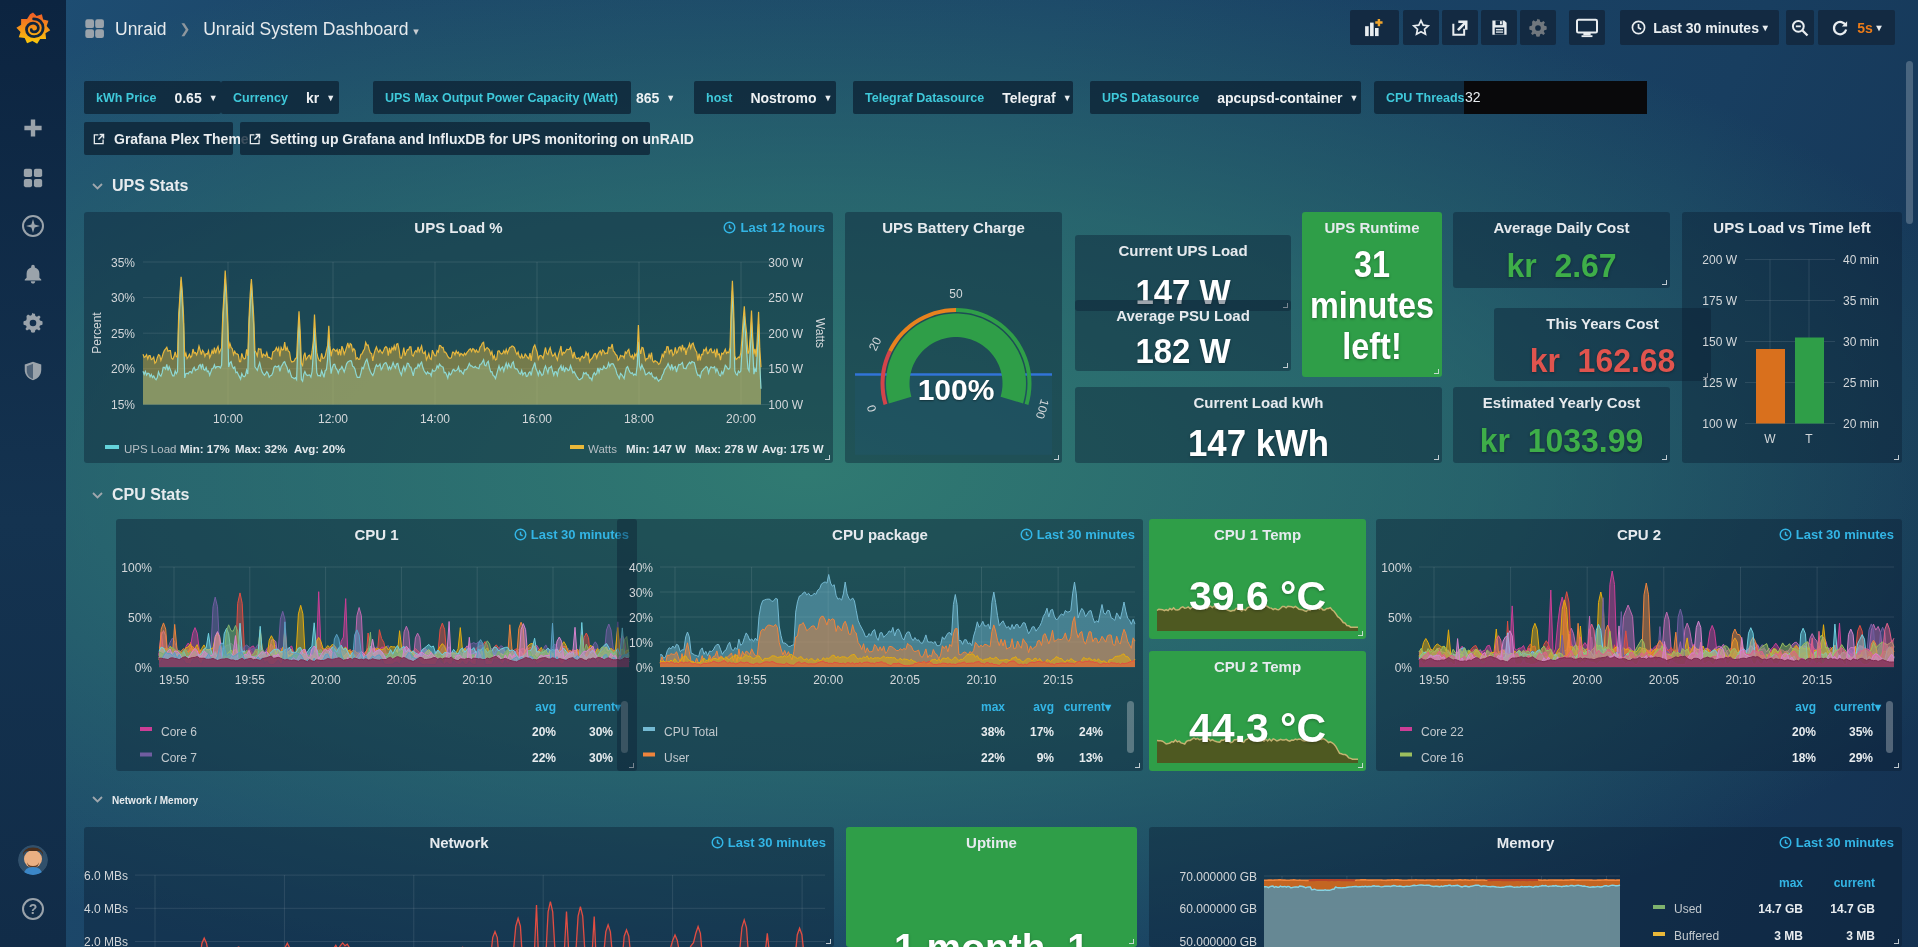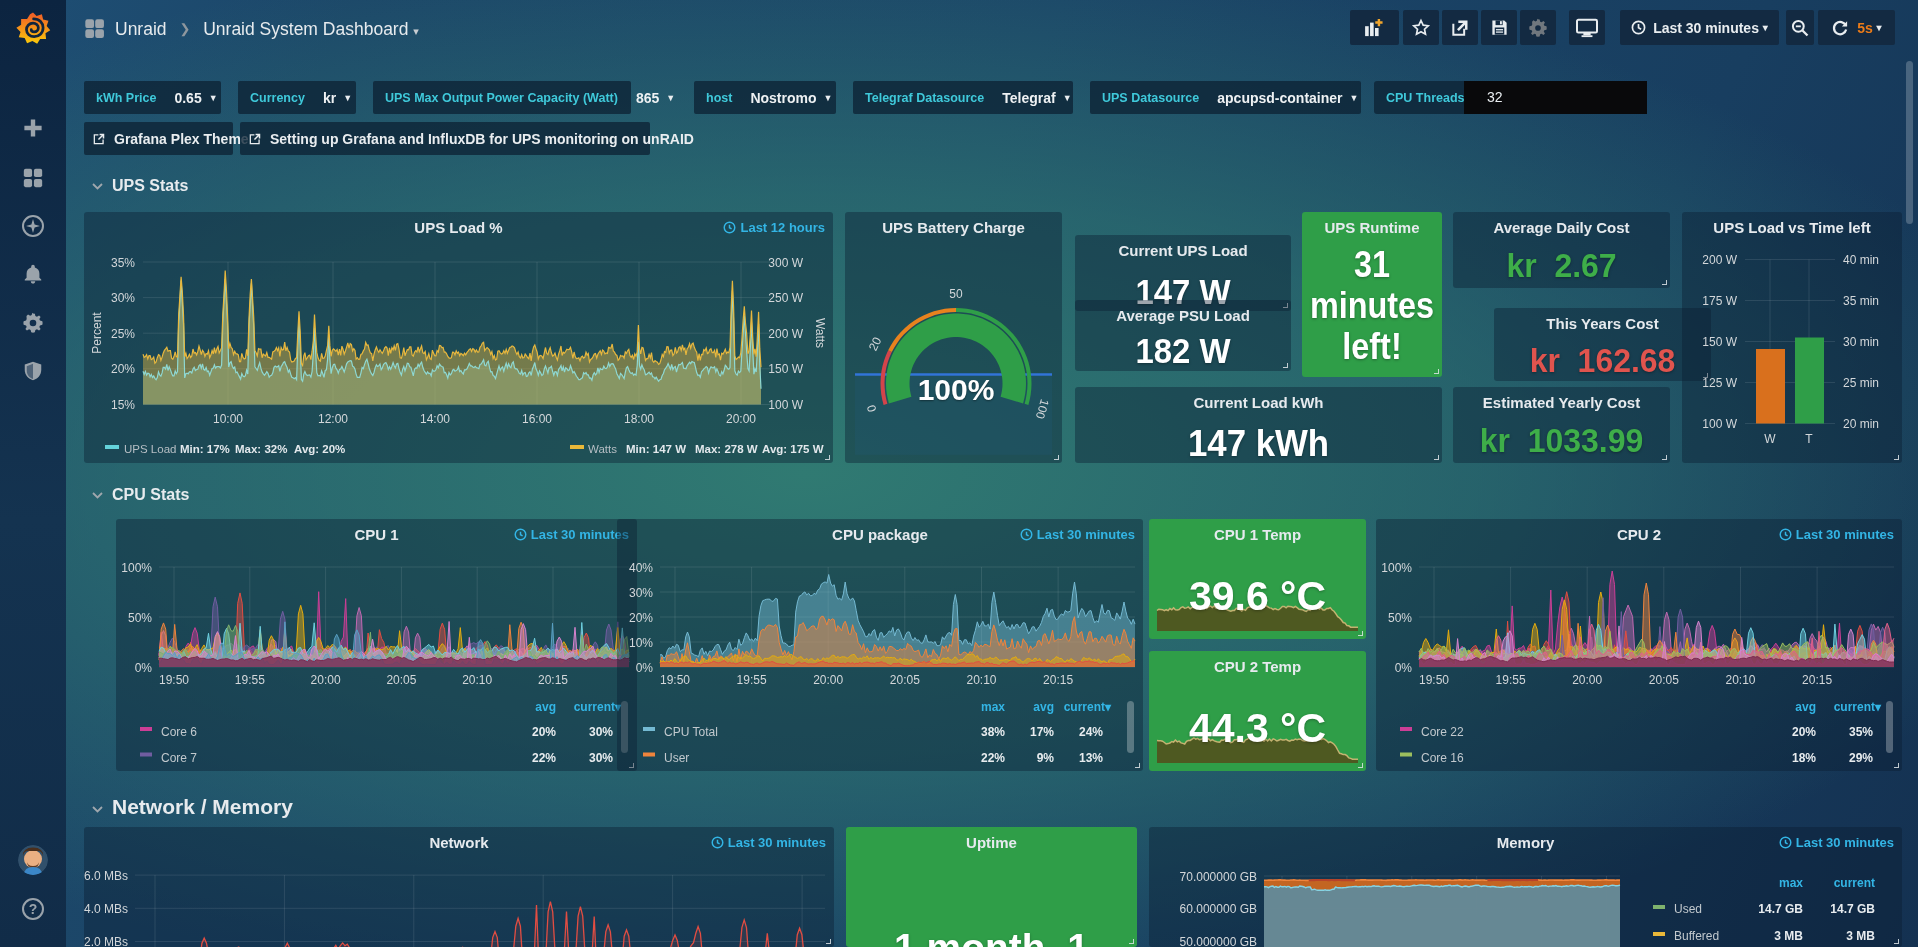--- a/index.html
+++ b/index.html
@@ -145,21 +145,21 @@
     <div style="position:absolute;left:1818px;top:10px;width:77px;height:35px;background:#132a42;border-radius:2px;display:flex;align-items:center;justify-content:center;color:#eb7b18;font-size:14px;font-weight:bold"><svg width="18" height="18" viewBox="0 0 24 24">
         <path d="M19.8 9A8.2 8.2 0 1 0 20.2 14" fill="none" stroke="#e9edf0" stroke-width="3"></path>
         <path d="M21.5 3v7h-7z" fill="#e9edf0"></path>
       </svg>&nbsp;&nbsp;5s&nbsp;<span style="color:#e9edf0;font-size:10px">▾</span></div>
   </div>
 <div class="chip" style="left:84px;width:137px">
     <span class="clab">kWh Price</span>
     <span class="cval">0.65</span>
     <span style="color:#e9edf0;font-size:9px;margin-left:7px">▼</span>
   </div>
-<div class="chip" style="left:238px;width:118px">
+<div class="chip" style="left:221px;width:118px">
     <span class="clab">Currency</span>
     <span class="cval">kr</span>
     <span style="color:#e9edf0;font-size:9px;margin-left:7px">▼</span>
   </div>
 <div class="chip" style="left:373px;width:258px">
     <span class="clab">UPS Max Output Power Capacity (Watt)</span>
     <span class="cval">865</span>
     <span style="color:#e9edf0;font-size:9px;margin-left:7px">▼</span>
   </div>
 <div class="chip" style="left:694px;width:142px">
@@ -173,21 +173,21 @@
     <span style="color:#e9edf0;font-size:9px;margin-left:7px">▼</span>
   </div>
 <div class="chip" style="left:1090px;width:271px">
     <span class="clab">UPS Datasource</span>
     <span class="cval">apcupsd-container</span>
     <span style="color:#e9edf0;font-size:9px;margin-left:7px">▼</span>
   </div>
 <div class="chip" style="left:1374px;width:93px;padding-right:0;border-radius:3px 0 0 3px">
     <span class="clab" style="margin-right:0">CPU Threads</span>
   </div>
-<div style="position:absolute;left:1464px;top:81px;width:183px;height:33px;background:#09090b;color:#e9edf0;font-size:14px;line-height:33px;padding-left:23px;box-sizing:border-box">32</div>
+<div style="position:absolute;left:1464px;top:81px;width:183px;height:33px;background:#09090b;color:#e9edf0;font-size:14px;line-height:33px;padding-left:1px;box-sizing:border-box">32</div>
 <div class="lbtn" style="left:84px;width:149px"><svg width="14" height="14" viewBox="0 0 24 24" style="vertical-align:-2px;margin-right:8px">
       <path d="M19 13v7H4V5h7" fill="none" stroke="#e9edf0" stroke-width="2.2"></path>
       <path d="M13 3h8v8h-2.6V7.4L12 13.8 10.2 12l6.4-6.4H13z" fill="#e9edf0"></path>
     </svg>Grafana Plex Theme</div>
 <div class="lbtn" style="left:240px;width:410px"><svg width="14" height="14" viewBox="0 0 24 24" style="vertical-align:-2px;margin-right:8px">
       <path d="M19 13v7H4V5h7" fill="none" stroke="#e9edf0" stroke-width="2.2"></path>
       <path d="M13 3h8v8h-2.6V7.4L12 13.8 10.2 12l6.4-6.4H13z" fill="#e9edf0"></path>
     </svg>Setting up Grafana and InfluxDB for UPS monitoring on unRAID</div>
 <div style="position:absolute;left:92px;top:177px;font-size:16px;font-weight:bold;color:#e7ebee"><svg width="11" height="7" viewBox="0 0 11 7" style="margin-right:9px;margin-bottom:1px">
       <path d="M1 1 L5.5 5.5 L10 1" fill="none" stroke="#9fa7ad" stroke-width="1.8"></path>
@@ -528,21 +528,21 @@
         <text x="497" y="217" fill="#e8ecef" font-weight="bold" text-anchor="end">35%</text>
         <rect x="24" y="233.5" width="12" height="4" fill="#9cbf5e"></rect>
         <text x="45" y="242.5" fill="#c2c9ce">Core 16</text>
         <text x="440" y="242.5" fill="#e8ecef" font-weight="bold" text-anchor="end">18%</text>
         <text x="497" y="242.5" fill="#e8ecef" font-weight="bold" text-anchor="end">29%</text>
       </g>
       <rect x="510" y="182" width="7" height="52" rx="3.5" fill="rgba(255,255,255,0.28)"></rect>
     </svg>
     <div class="rz"></div>
   </div>
-<div style="position:absolute;left:92px;top:795px;font-size:21px;font-weight:bold;color:#e7ebee"><svg width="11" height="7" viewBox="0 0 11 7" style="margin-right:9px;margin-bottom:1px">
+<div style="position:absolute;left:92px;top:795px;font-size:10px;font-weight:bold;color:#e7ebee"><svg width="11" height="7" viewBox="0 0 11 7" style="margin-right:9px;margin-bottom:1px">
       <path d="M1 1 L5.5 5.5 L10 1" fill="none" stroke="#9fa7ad" stroke-width="1.8"></path>
     </svg>Network / Memory</div>
 <div class="panel" style="left:84px;top:827px;width:750px;height:120px;">
     <div class="ptitle">Network</div>
     <div class="ptime"><svg width="13" height="13" viewBox="0 0 16 16" style="vertical-align:-2px;margin-right:4px">
         <circle cx="8" cy="8" r="6.5" fill="none" stroke="#33b5e5" stroke-width="1.8"></circle>
         <path d="M8 4.5V8.3L10.6 9.8" fill="none" stroke="#33b5e5" stroke-width="1.8"></path>
       </svg>Last 30 minutes</div>
 <svg width="750" height="120" style="position:absolute;left:0;top:0">
       <line x1="51" y1="48.1" x2="741" y2="48.1" class="gl"></line>

